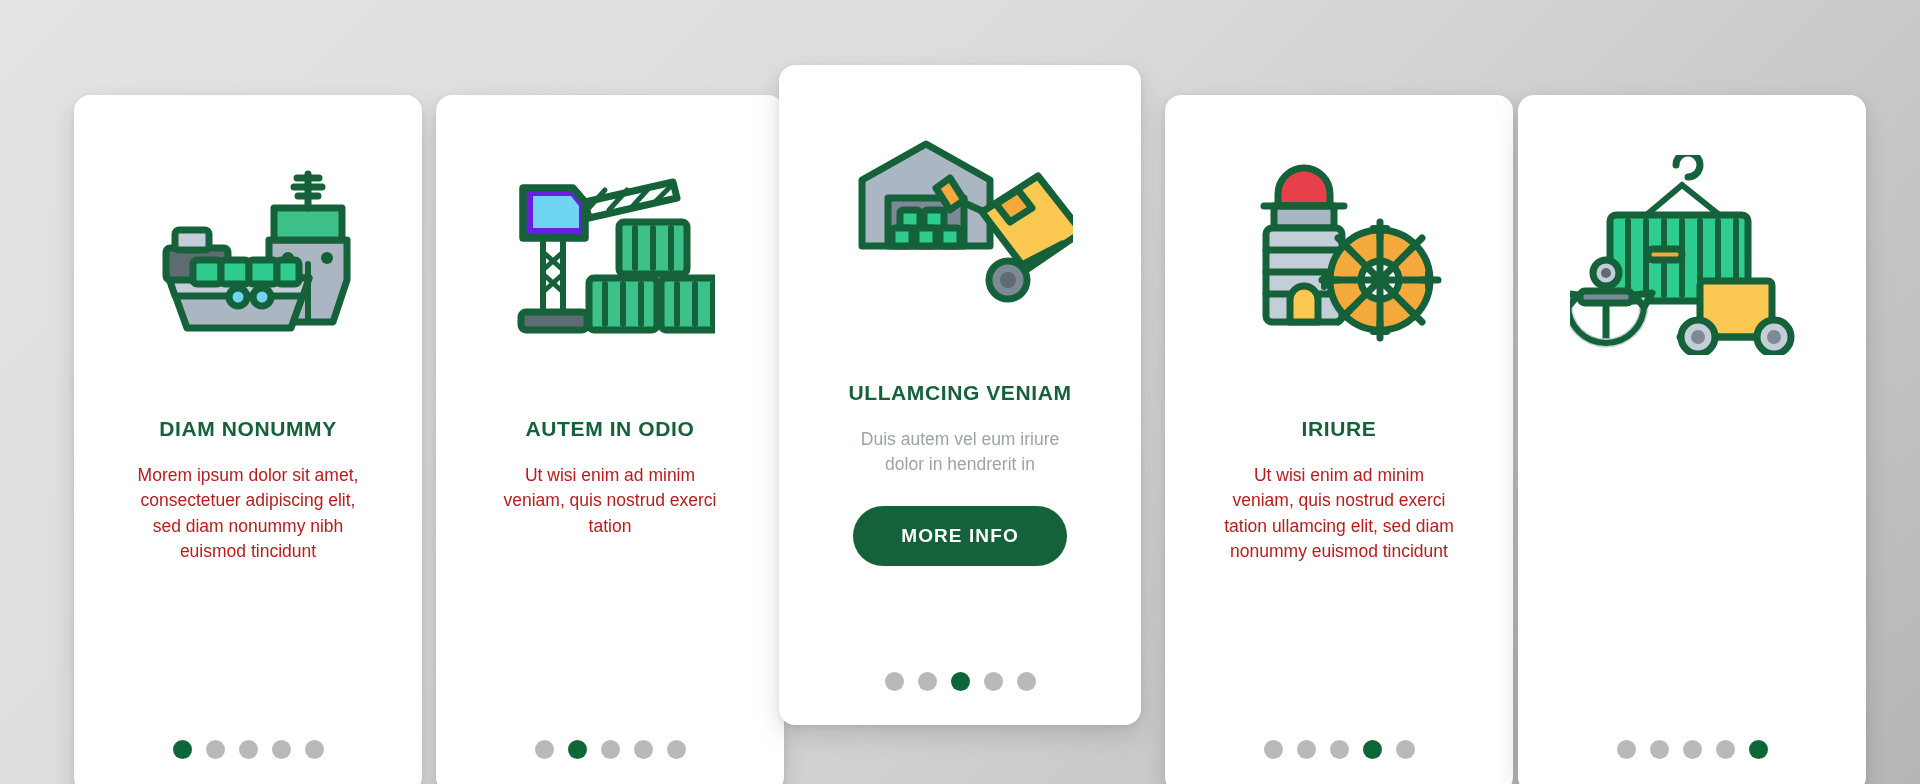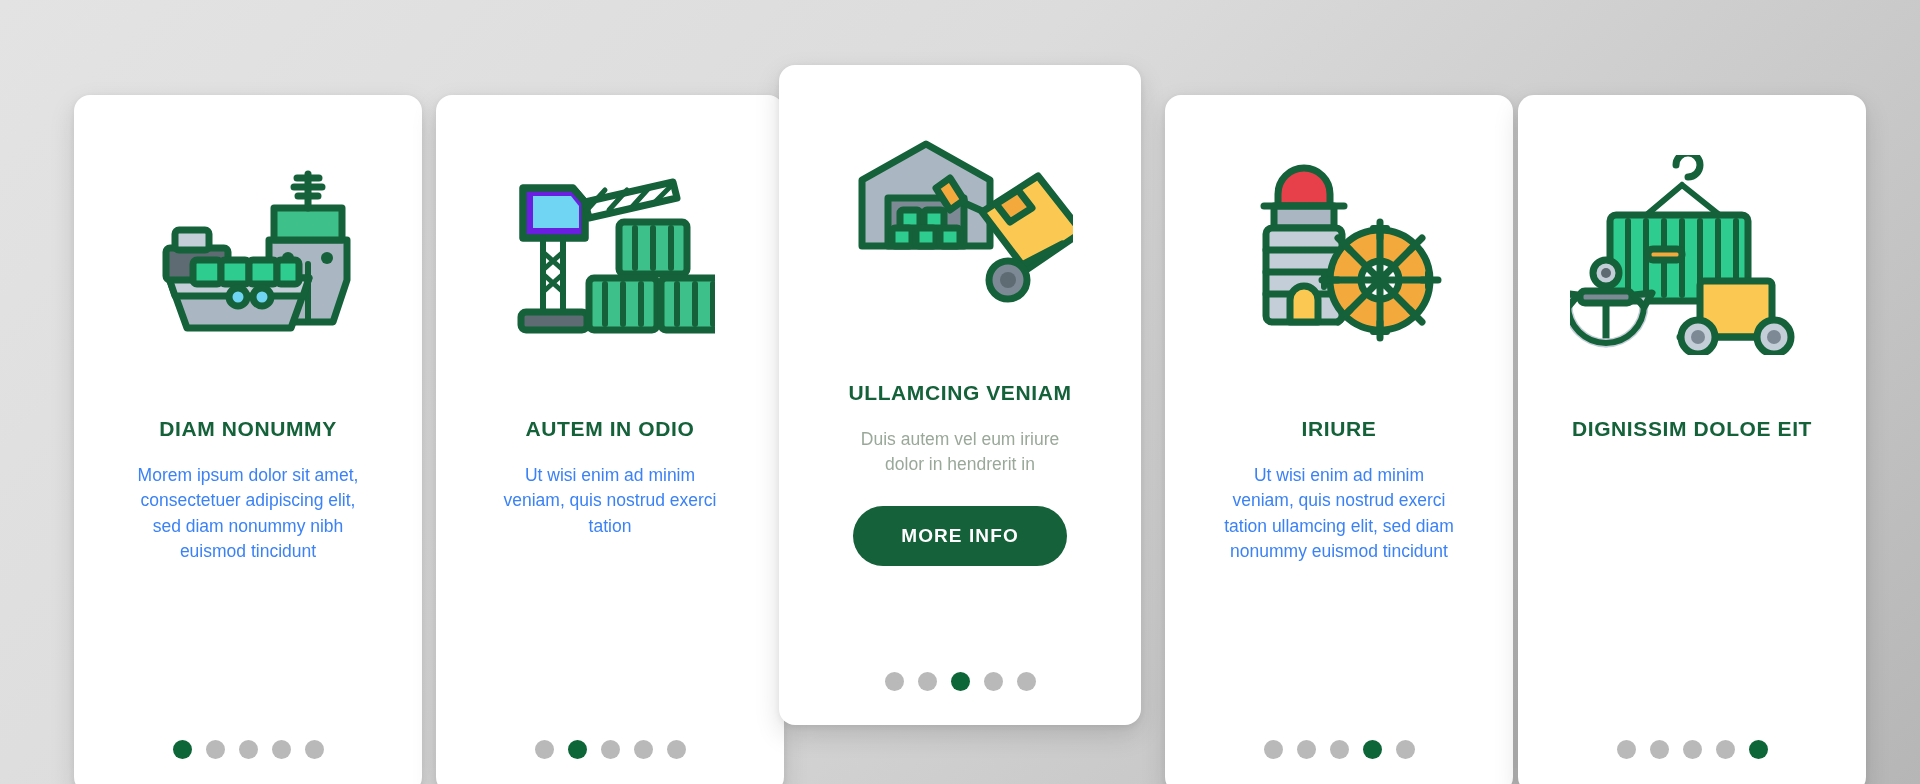--- a/index.html
+++ b/index.html
@@ -49,21 +49,21 @@
     font-weight: bold;
     font-size: 21px;
     letter-spacing: 0.6px;
     text-align: center;
     padding: 0 14px;
   }
   .card.small .card-title { margin-top: 22px; }
   .card.featured .card-title { margin-top: 16px; }
 
   .card-body {
-    color: #3b82f6;
+    color: #b91c1c;
     font-size: 17.5px;
     line-height: 1.45;
     text-align: center;
     margin-top: 22px;
     padding: 0 34px;
     max-width: 300px;
   }
   .card.featured .card-body { color: #9aa89a; padding: 0 38px; }
 
   .cta {
@@ -248,21 +248,20 @@
           <path d="M74 152 l8 -14 l-18 2 z" fill="#c4ced8"></path>
           <rect x="130" y="126" width="72" height="56" rx="4" fill="#fbc951"></rect>
           <path d="M110 182 h104" fill="none" stroke-width="7"></path>
           <circle cx="128" cy="182" r="17" fill="#c4ced8"></circle>
           <circle cx="128" cy="182" r="7" fill="#7d8a96" stroke="none"></circle>
           <circle cx="204" cy="182" r="17" fill="#c4ced8"></circle>
           <circle cx="204" cy="182" r="7" fill="#7d8a96" stroke="none"></circle>
         </g>
       </svg>
     </div>
-    <div class="card-title">DIGNISSIM DOLOE EIT</div>
     <div class="dots">
       <span class="dot"></span>
       <span class="dot"></span>
       <span class="dot"></span>
       <span class="dot"></span>
       <span class="dot active"></span>
     </div>
   </div>
 
 </div>

